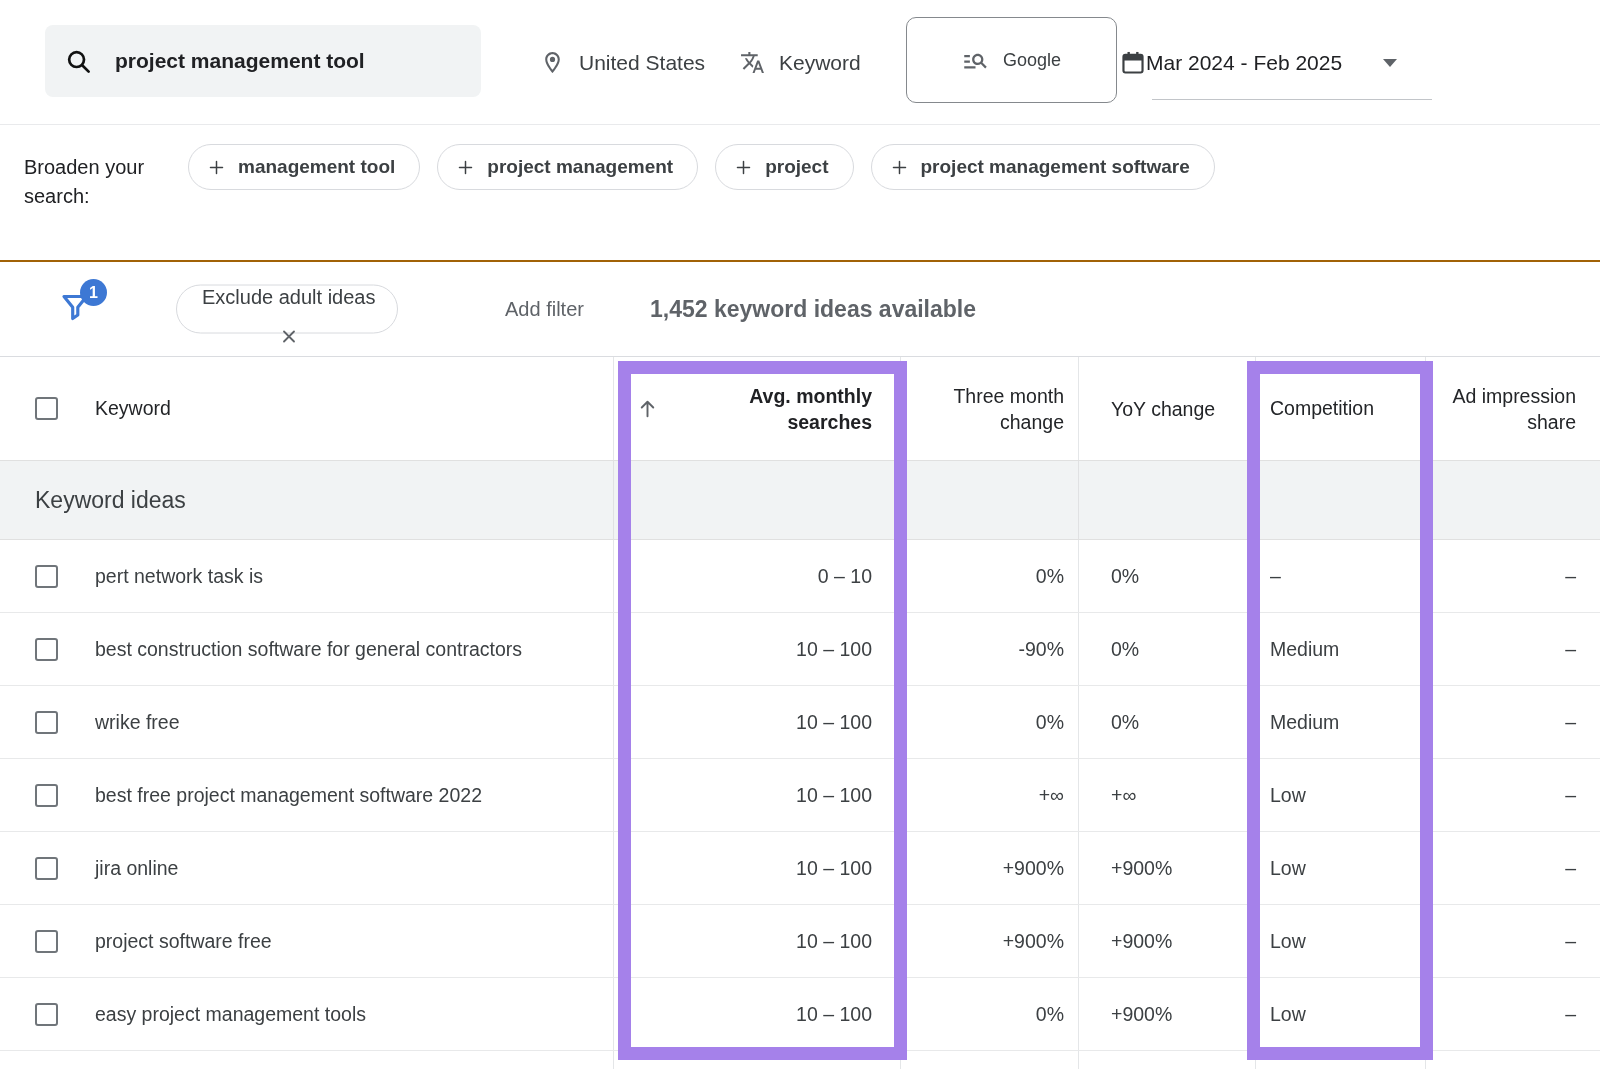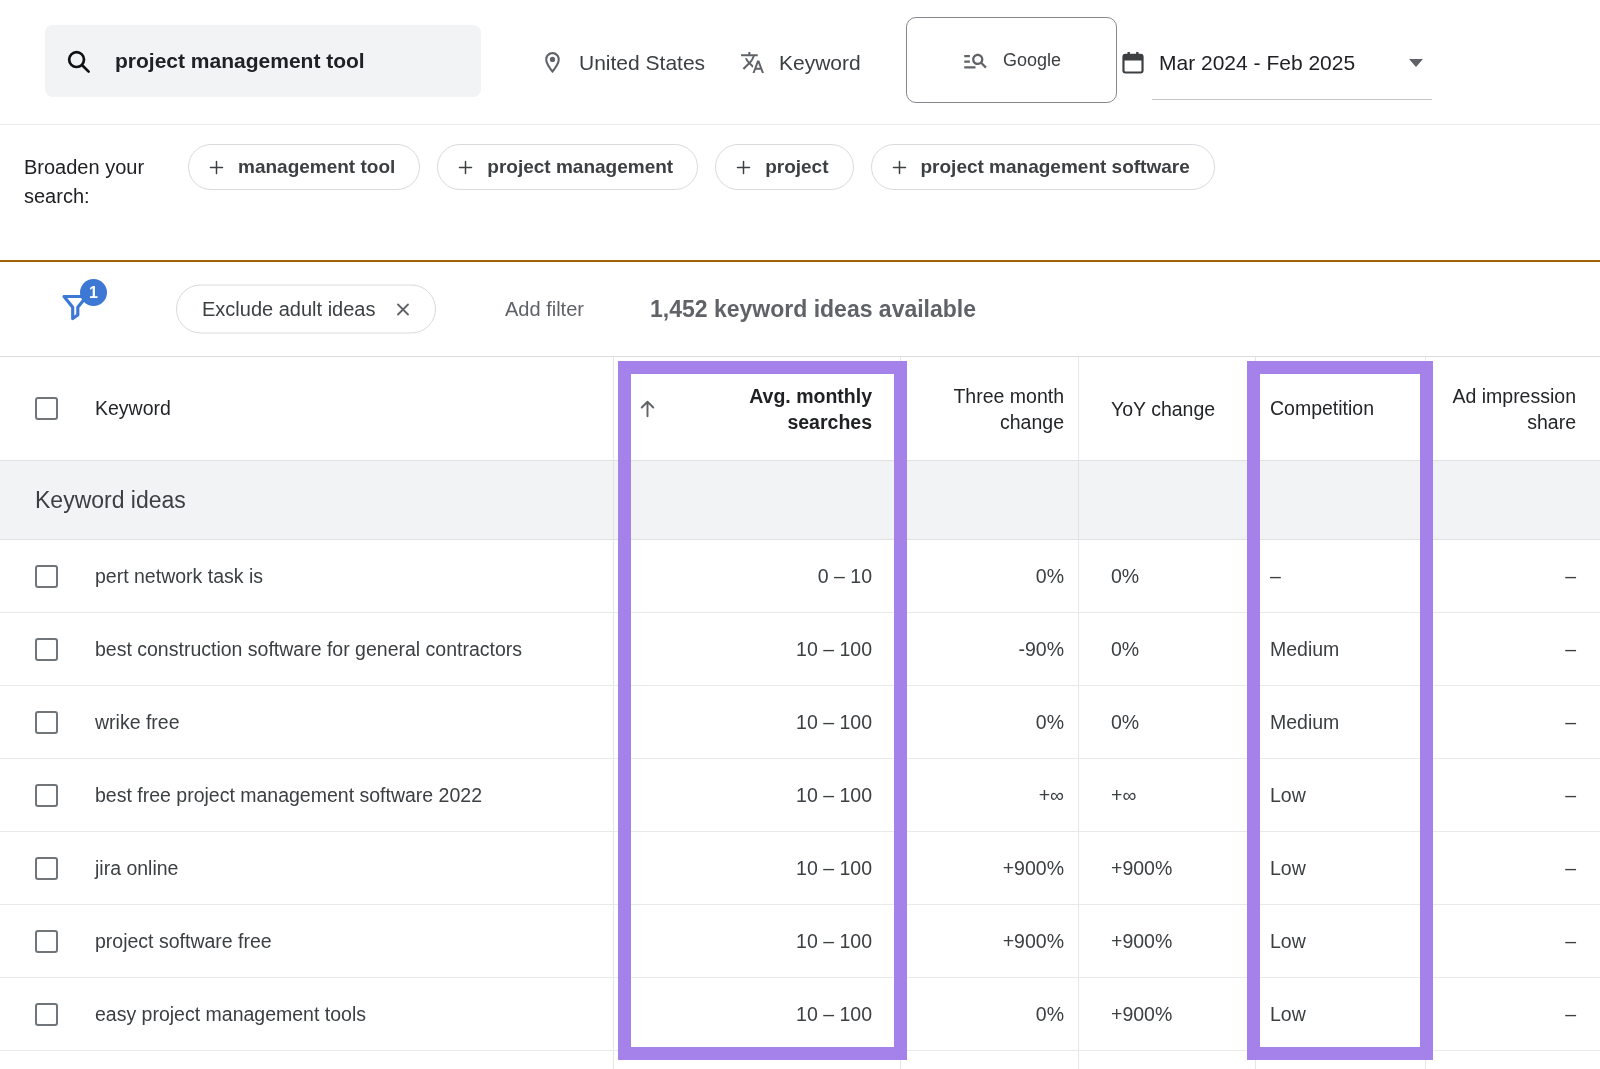--- a/index.html
+++ b/index.html
@@ -21,21 +21,21 @@
   .top-item { position:absolute; top:0; height:125px; display:flex; align-items:center; gap:14px;
     font-size:21px; color:#3c4043; cursor:pointer; }
   .loc  { left:540px; }
   .lang { left:740px; }
   .net-box {
     position:absolute; left:906px; top:17px; width:211px; height:86px;
     border:1.5px solid #85898d; border-radius:10px; display:flex; align-items:center;
     justify-content:center; gap:14px; font-size:18px; color:#3c4043; background:#fff; cursor:pointer;
   }
   .date-item { position:absolute; left:1120px; top:0; height:125px; display:flex; align-items:center;
-    gap:13px; font-size:21px; color:#202124; cursor:pointer; }
+    font-size:21px; color:#202124; cursor:pointer; }
   .date-arrow { margin-left:40px; display:flex; }
   .date-underline { position:absolute; left:1152px; top:99px; width:280px; height:1px; background:#c2c5c9; }
 
   
   .broaden { position:relative; height:137px; border-bottom:2px solid #a16207; background:#fff; }
   .broaden-label { position:absolute; left:24px; top:28px; width:160px; font-size:20px; line-height:29px; color:#202124; }
   .chips-wrap { position:absolute; left:188px; top:19px; display:flex; flex-direction:column; gap:8px; }
   .chip-row { display:flex; gap:17px;justify-content:flex-end; }
   .chip {
     height:46px; border:1.5px solid #d8dade; border-radius:24px; background:#fff;
@@ -48,21 +48,21 @@
   .funnel-wrap { position:absolute; left:58px; top:50%; transform:translateY(-50%); width:40px; height:42px; cursor:pointer; }
   .funnel-badge {
     position:absolute; left:22px; top:-9px; width:27px; height:27px; border-radius:50%;
     background:#3d78d4; color:#fff; font-size:16px; font-weight:700;
     display:flex; align-items:center; justify-content:center;
   }
   .exclude-chip {
     position:absolute; left:176px; top:50%; transform:translateY(-50%); height:49px;
     border:1.5px solid #d8dade; border-radius:25px; background:#fff;
     display:flex; align-items:center; gap:18px; padding:0 22px 0 25px;
-    font-size:20px; color:#3c4043; cursor:pointer; white-space:nowrap;
+    font-size:20px; color:#3c4043; cursor:pointer; white-space:nowrap;flex-direction:column;
   }
   .add-filter { position:absolute; left:505px; top:50%; transform:translateY(-50%);
     font-size:20px; font-weight:500; color:#5f6368; cursor:pointer; }
   .count { position:absolute; left:650px; top:50%; transform:translateY(-50%);
     font-size:23px; font-weight:600; color:#5f6368; }
 
   
   .ktable { border-top:1px solid #dadce0; background:#fff; }
   .cell { display:flex; align-items:center; height:100%; font-size:19.5px; color:#3c4043; }
   .c-kw   { width:613px; padding-left:35px; gap:37px; }

